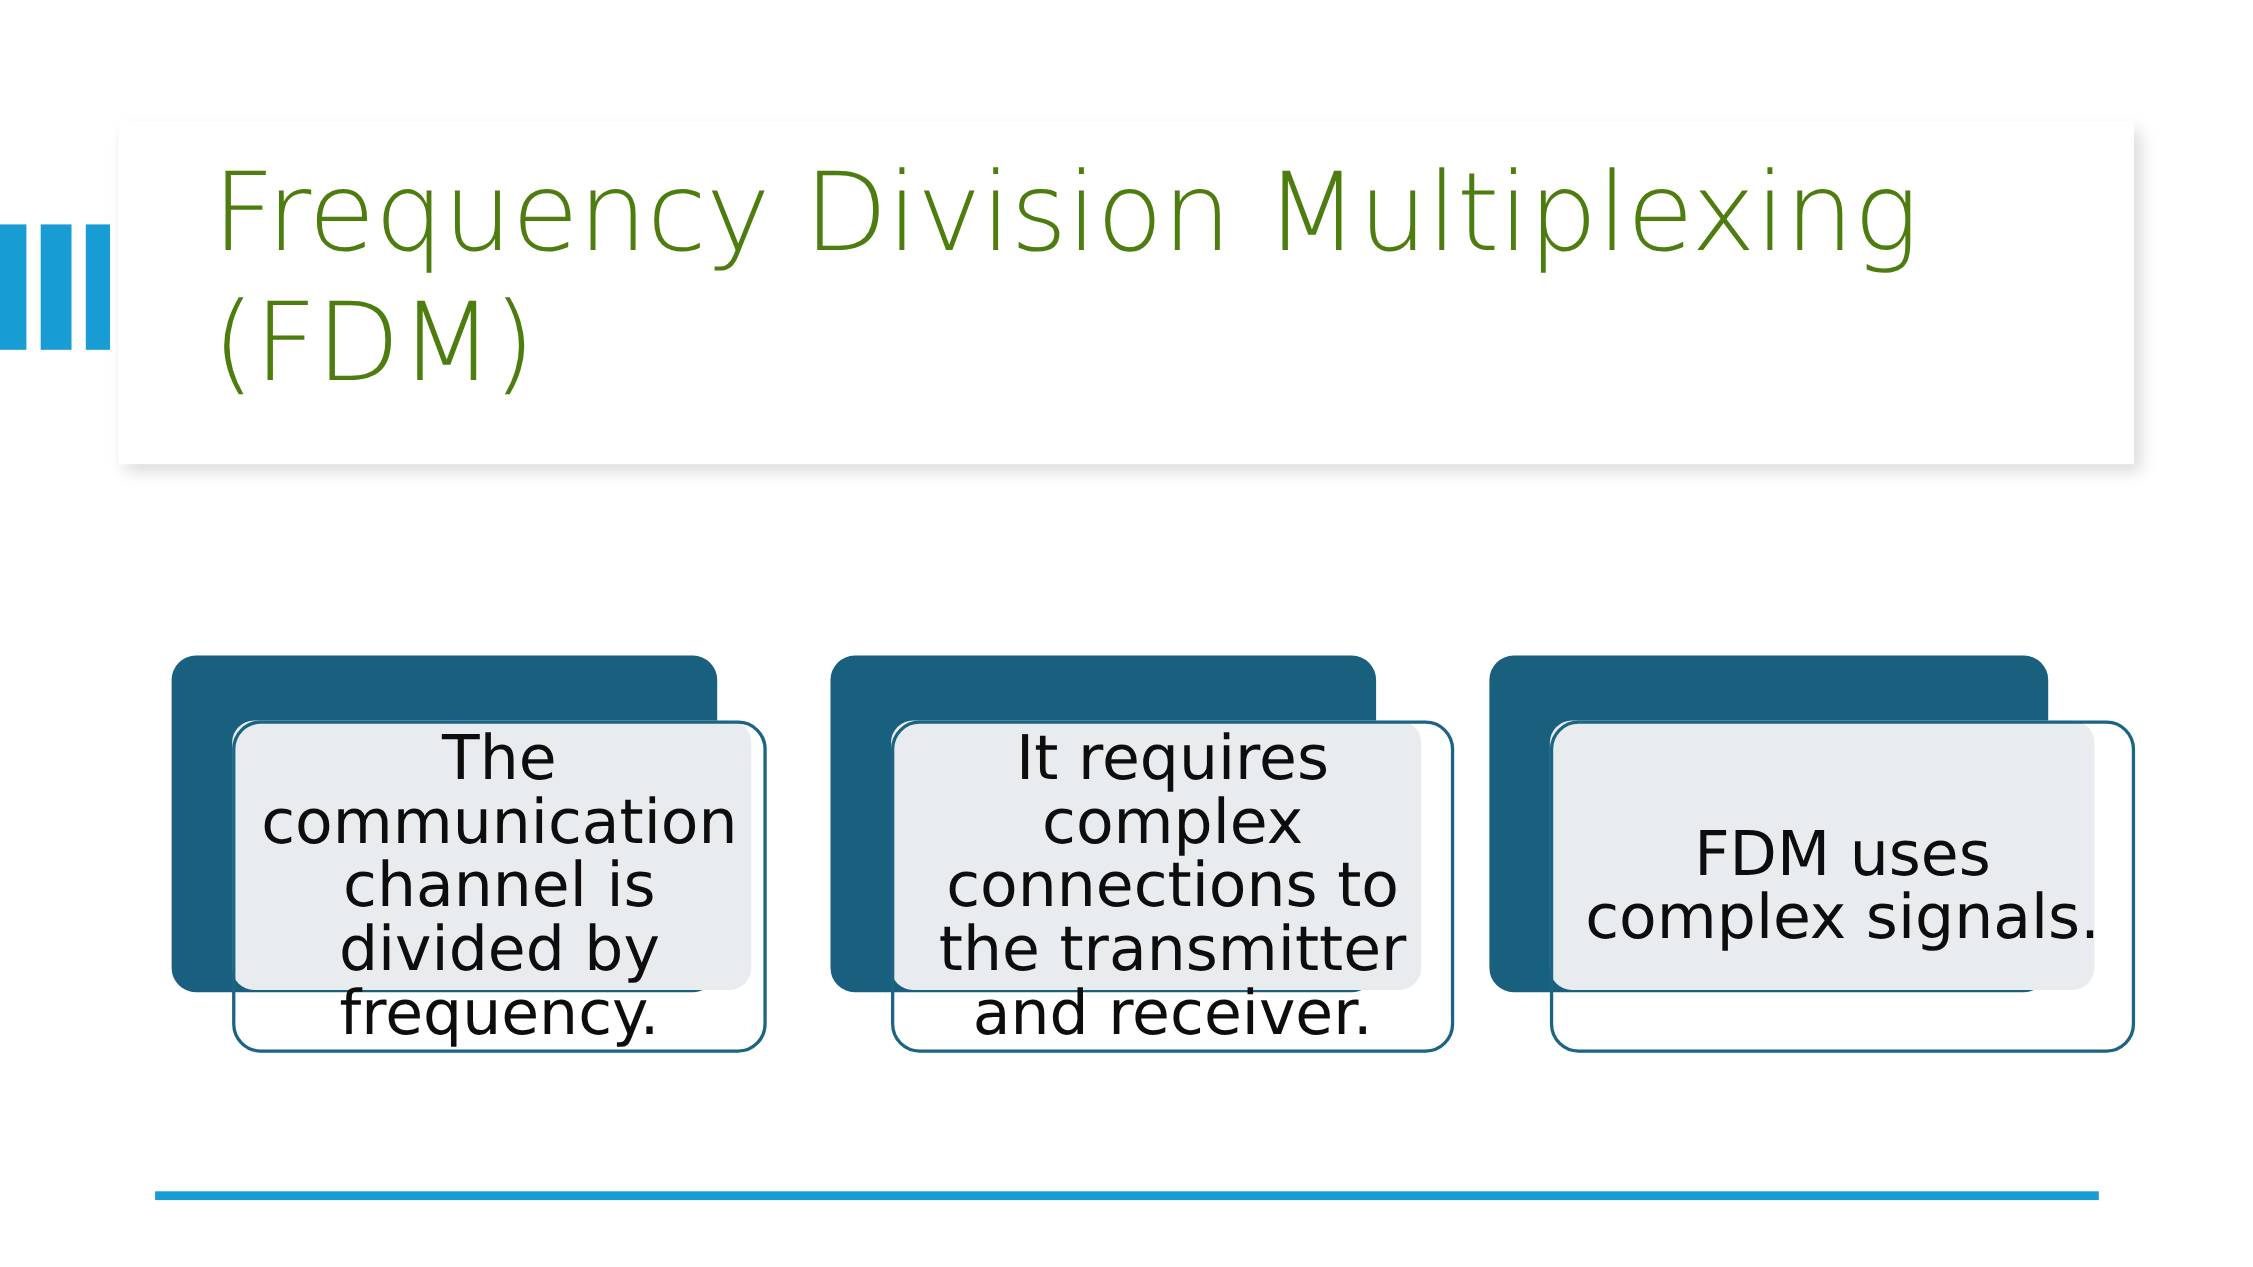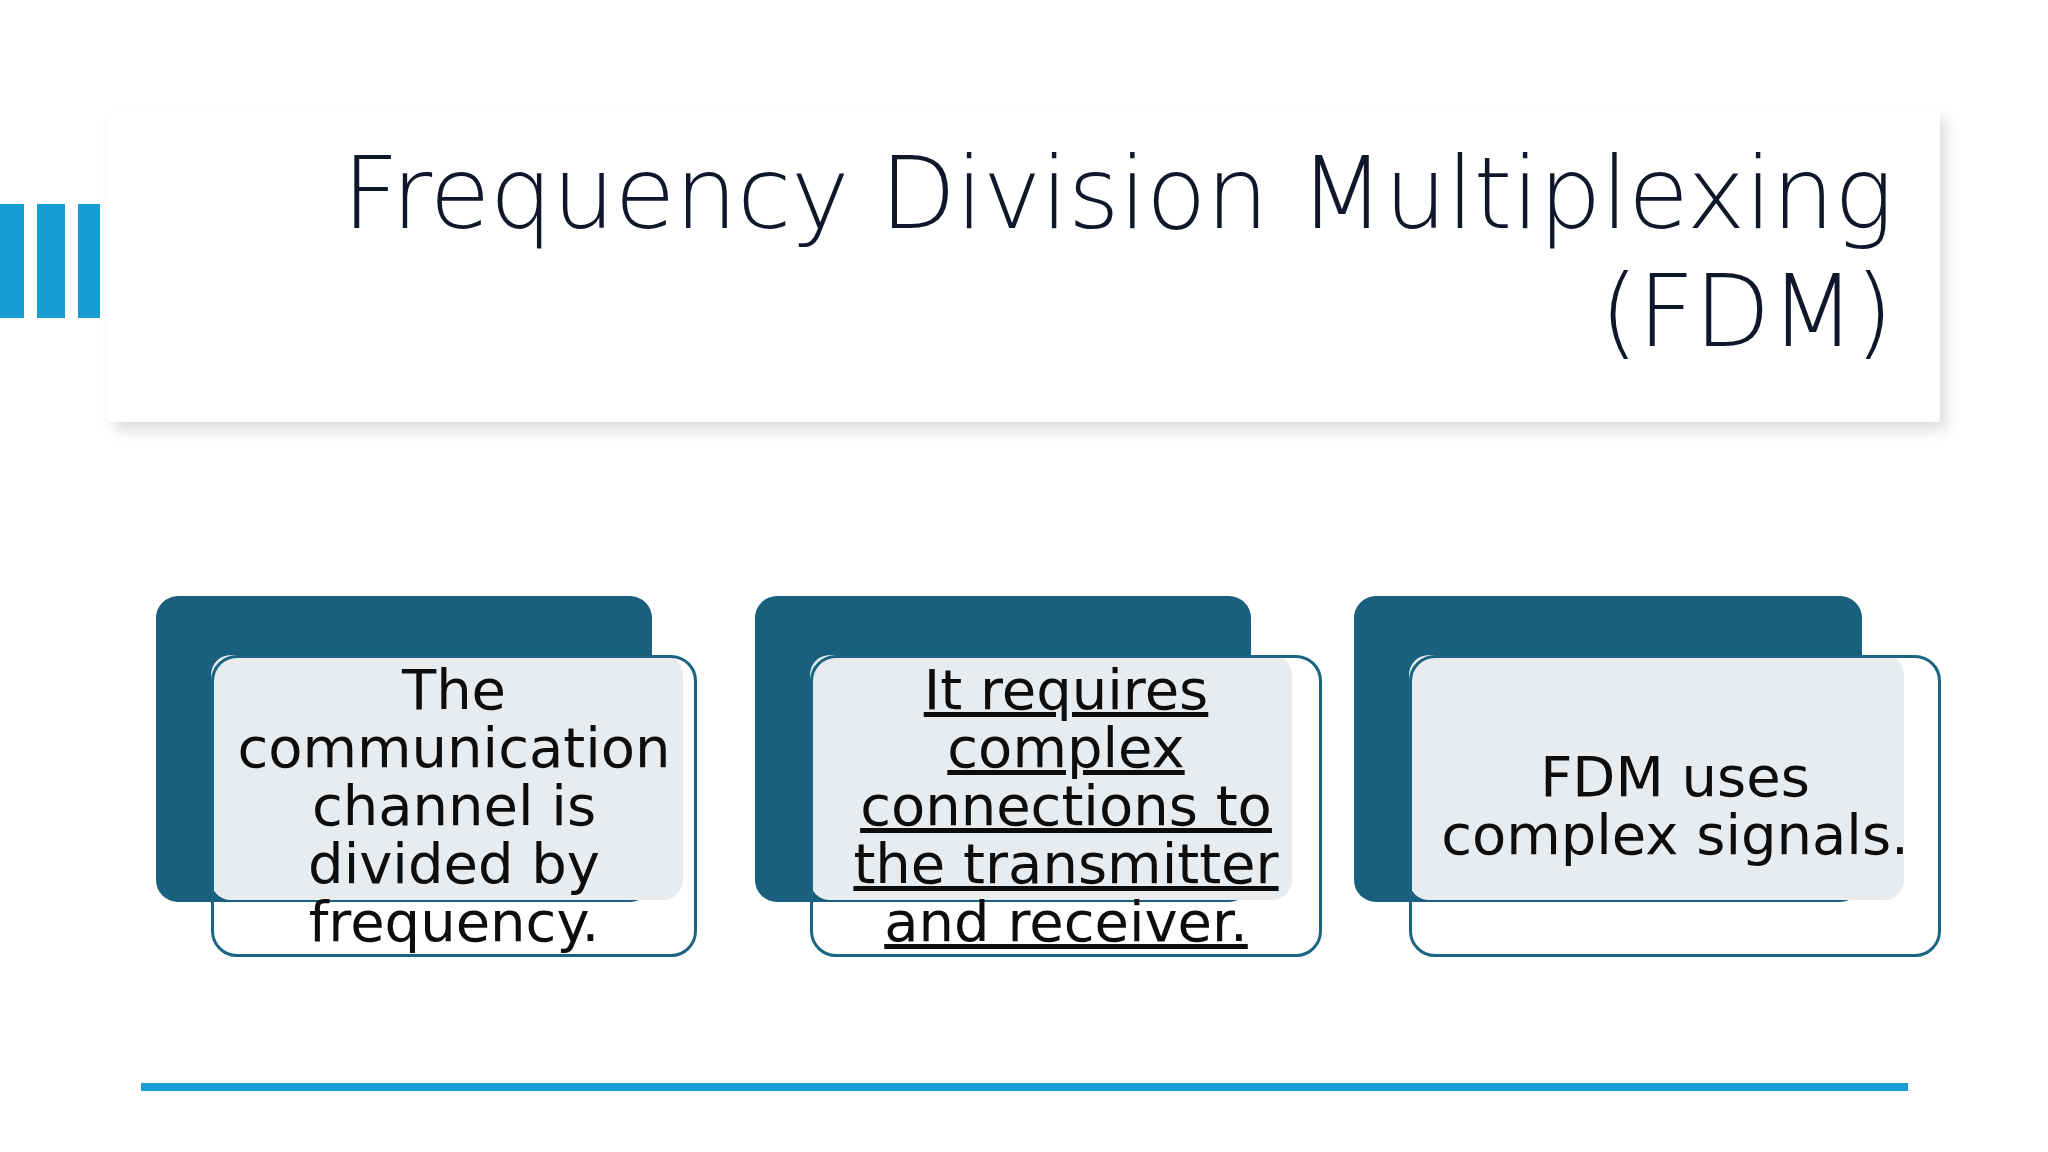--- a/index.html
+++ b/index.html
@@ -55,24 +55,23 @@
     z-index: 3;
   }
   .title-text {
     position: absolute;
     left: 85px;
     top: 25px;
     width: 1700px;
     font-size: 99px;
     line-height: 118px;
     font-weight: 300;
-    color: #0f172a;
+    color: #4d7c0f;
     letter-spacing: -0.5px;
     white-space: pre-line;
-    text-align: right;
   }
 
   
   .cards {
     position: absolute;
     left: 0;
     top: 0;
     width: 2048px;
     height: 1152px;
   }
@@ -137,21 +136,21 @@
     color: #0d0d0d;
     z-index: 5;
     box-sizing: border-box;
     padding: 0 4px;
   }
 
   
   .g2 .plate-back  { width: 496px; }
   .g2 .plate-mid   { width: 482px; }
   .g2 .plate-front { width: 512px; }
-  .g2 .card-text   { width: 512px; text-decoration: underline; }
+  .g2 .card-text   { width: 512px; }
 
   .g3 .plate-back  { width: 508px; }
   .g3 .plate-mid   { width: 495px; }
   .g3 .plate-front { width: 532px; }
   .g3 .card-text   { width: 532px; }
 
   
   .bottom-rule {
     position: absolute;
     left: 141px;

